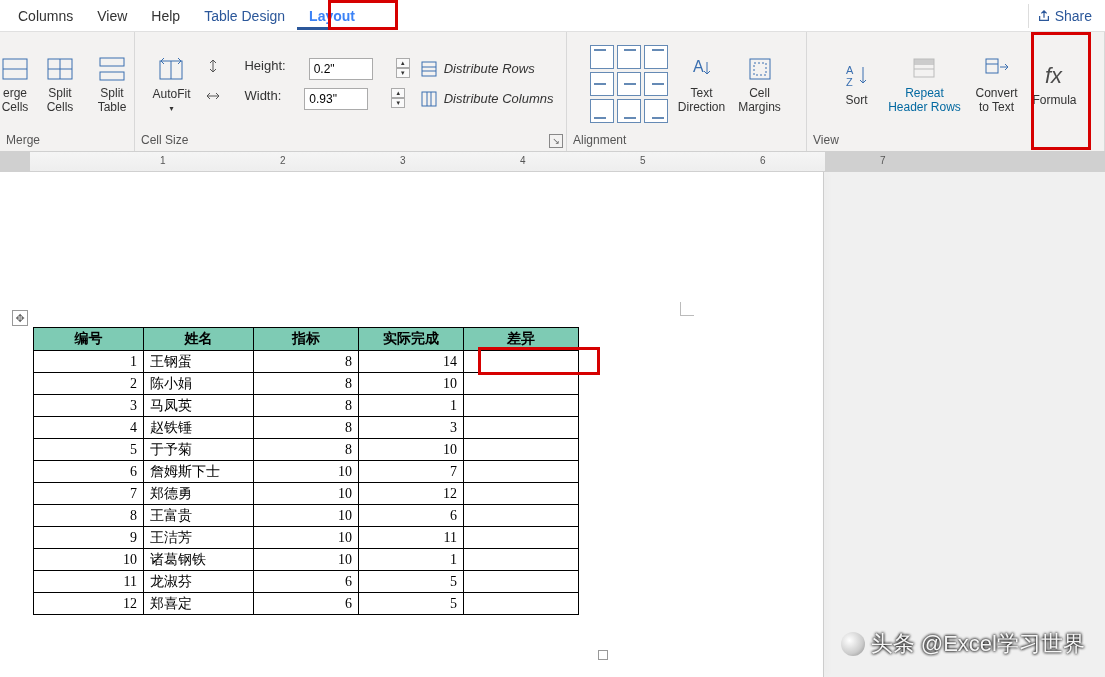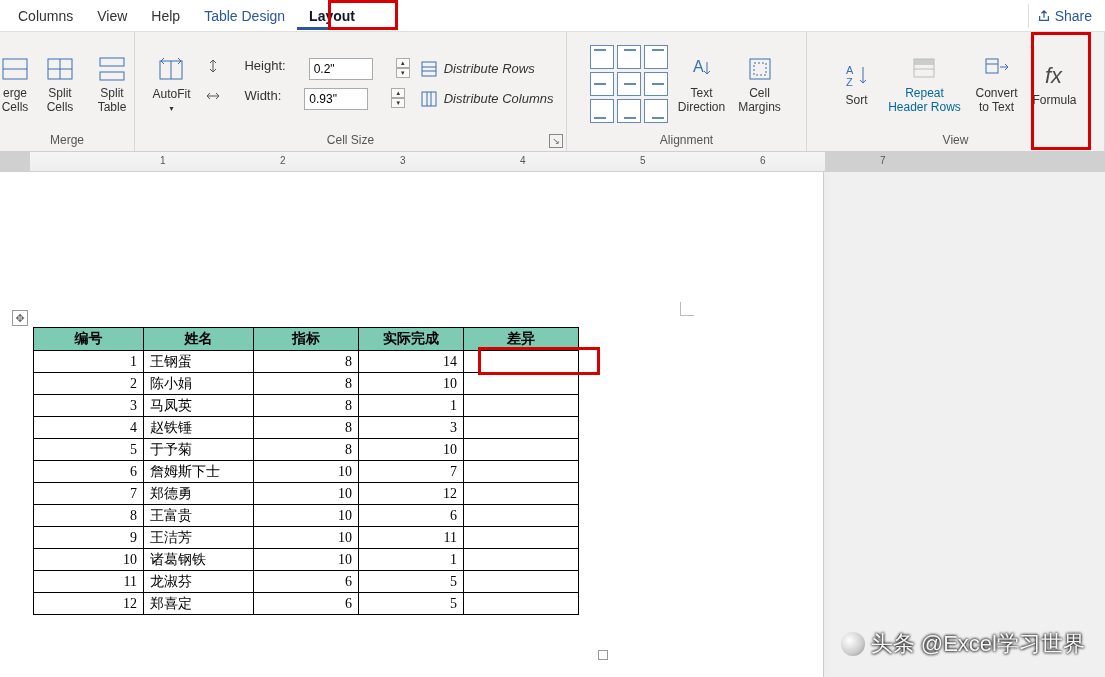--- a/index.html
+++ b/index.html
@@ -2,28 +2,28 @@
 <html><head>
 <meta charset="utf-8">
 <style>
 * { box-sizing: border-box; margin: 0; padding: 0; font-family: "Segoe UI", Arial, sans-serif; }
 body { background: #fff; width: 1105px; height: 677px; overflow: hidden; position: relative; }
 
 
 .menubar { height: 32px; background: #fff; display: flex; align-items: center; padding-left: 6px; font-size: 14px; color: #444; border-bottom: 1px solid #e0e0e0; position: relative; }
 .menu-item { padding: 6px 12px; cursor: pointer; color: #333; }
 .menu-item.accent { color: #2b579a; }
-.menu-item.active { color: #0f172a; font-weight: 600; border-bottom: 3px solid #2b579a; padding-bottom: 3px; }
+.menu-item.active { color: #3b82f6; font-weight: 600; border-bottom: 3px solid #2b579a; padding-bottom: 3px; }
 .menu-highlight { position: absolute; left: 328px; top: 0px; width: 70px; height: 30px; border: 3px solid #d60000; pointer-events: none; }
 .share-btn { position: absolute; right: 5px; top: 4px; display: flex; align-items: center; gap: 4px; color: #2b579a; font-size: 14px; border-left: 1px solid #ddd; padding: 4px 8px; }
 
 
 .ribbon { height: 120px; background: #f3f2f1; display: flex; border-bottom: 1px solid #d0d0d0; position: relative; }
 .ribbon-group { border-right: 1px solid #d8d8d8; display: flex; flex-direction: column; align-items: center; justify-content: flex-end; padding: 4px 6px 2px 6px; position: relative; }
-.group-label { font-size: 12px; color: #555; text-align: center; padding: 2px 0; width: 100%; }
+.group-label { font-size: 12px; color: #555; text-align: left; padding: 2px 0; width: 100%; }
 .group-body { flex: 1; display: flex; align-items: center; gap: 4px; }
 
 .big-btn { display: flex; flex-direction: column; align-items: center; justify-content: center; width: 48px; height: 80px; font-size: 12px; color: #333; gap: 2px; cursor: pointer; }
 .big-btn.disabled { color: #0369a1; }
 .big-btn .icon { width: 32px; height: 32px; display: flex; align-items: center; justify-content: center; }
 .big-btn .lbl { text-align: center; line-height: 1.1; }
 
 .cell-size-body { display: flex; gap: 10px; align-items: center; }
 .autofit-icon svg { display: block; }
 .size-fields { display: flex; flex-direction: column; gap: 8px; }

